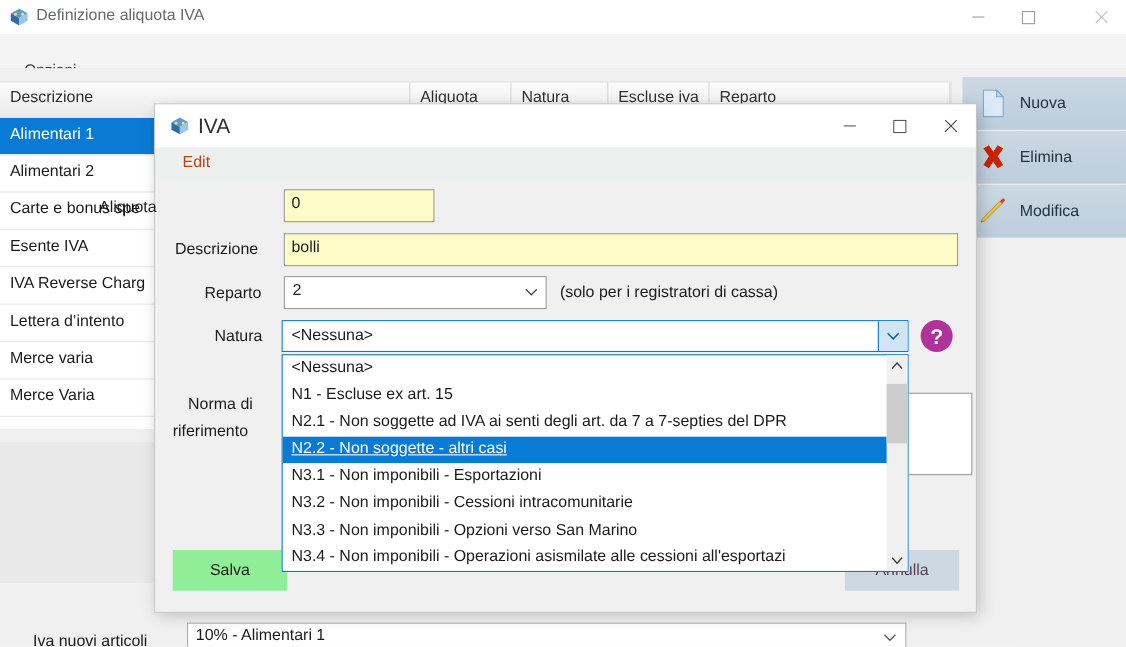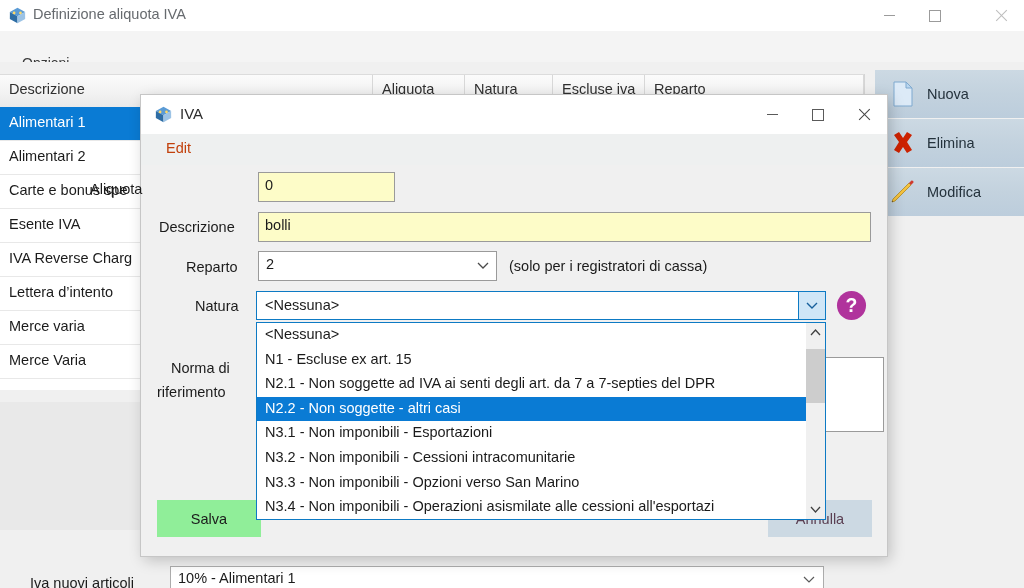--- a/index.html
+++ b/index.html
@@ -55,21 +55,21 @@
   .bb-label{position:absolute;left:30px;top:575px;font-size:14.5px;color:#1b1b1b;white-space:nowrap;}
   .bb-combo{position:absolute;left:170px;top:566px;width:654px;height:26px;background:#ffffff;border:1px solid #acacac;box-sizing:border-box;}
   .bb-combo .val{position:absolute;left:7px;top:3px;font-size:14.5px;color:#1b1b1b;}
   .bb-combo .arrow{position:absolute;right:8px;top:9px;}
 
   
   .dlg{position:absolute;left:141px;top:95px;width:746px;height:461px;background:#f0f0f0;
        box-shadow:0 0 0 1px #c6c6c6, 3px 4px 14px rgba(0,0,0,0.22);}
   .dlg-title{position:absolute;left:0;top:0;width:746px;height:39px;background:#ffffff;}
   .dlg-icon{position:absolute;left:14px;top:11px;width:17px;height:17px;}
-  .dlg-titletext{position:absolute;left:39px;top:10px;font-size:15px;color:#2d2d2d;}
+  .dlg-titletext{position:absolute;left:39px;top:10px;font-size:19px;color:#2d2d2d;}
   .dwbtn{position:absolute;top:0;height:39px;width:46px;display:flex;align-items:center;justify-content:center;}
   .dwbtn.min{left:608px;}
   .dwbtn.max{left:654px;}
   .dwbtn.close{left:700px;}
   .dglyph-min{width:11px;height:1px;background:#5a5a5a;}
   .dglyph-max{width:10px;height:10px;border:1px solid #5a5a5a;}
   .dglyph-close{position:relative;width:13px;height:13px;}
   .dglyph-close:before,.dglyph-close:after{content:"";position:absolute;left:-1px;top:6px;width:15px;height:1.2px;background:#444;}
   .dglyph-close:before{transform:rotate(45deg);}
   .dglyph-close:after{transform:rotate(-45deg);}
@@ -94,21 +94,21 @@
      background:#ffffff;border:1px solid #0d7ac4;}
   .natura-combo .txt{position:absolute;left:8px;top:5px;font-size:14.5px;color:#1b1b1b;}
   .natura-combo .btn{position:absolute;right:0;top:0;bottom:0;width:26px;background:#cfe6f7;border-left:1px solid #0d7ac4;display:flex;align-items:center;justify-content:center;}
 
   .dropdown{position:absolute;left:256px;top:322px;width:570px;height:198px;box-sizing:border-box;
     background:#ffffff;border:1px solid #0d7ac4;}
   .dd-list{position:absolute;left:0;top:0;width:551px;height:196px;overflow:hidden;}
   .dd-item{position:relative;height:24.6px;font-size:14.5px;color:#1b1b1b;white-space:nowrap;overflow:hidden;}
   .dd-item span{position:absolute;left:8px;top:3px;}
   .dd-item.sel{background:#0a7bd4;}
-  .dd-item.sel span{color:#ffffff;}
+  .dd-item.sel span{color:#ffffff;text-decoration:underline;}
   .dd-scroll{position:absolute;right:0;top:0;width:19px;height:196px;background:#f0f0f0;}
   .dd-arrowup,.dd-arrowdown{position:absolute;left:0;width:19px;height:19px;display:flex;align-items:center;justify-content:center;}
   .dd-arrowup{top:0;}
   .dd-arrowdown{bottom:0;}
   .dd-thumb{position:absolute;left:0;top:26px;width:19px;height:54px;background:#cdcdcd;}
 
   .helpicon{position:absolute;left:836px;top:290px;width:31px;height:31px;}
 
   .white-box{position:absolute;left:824px;top:357px;width:60px;height:75px;background:#ffffff;border:1px solid #9a9a9a;box-sizing:border-box;}
 

